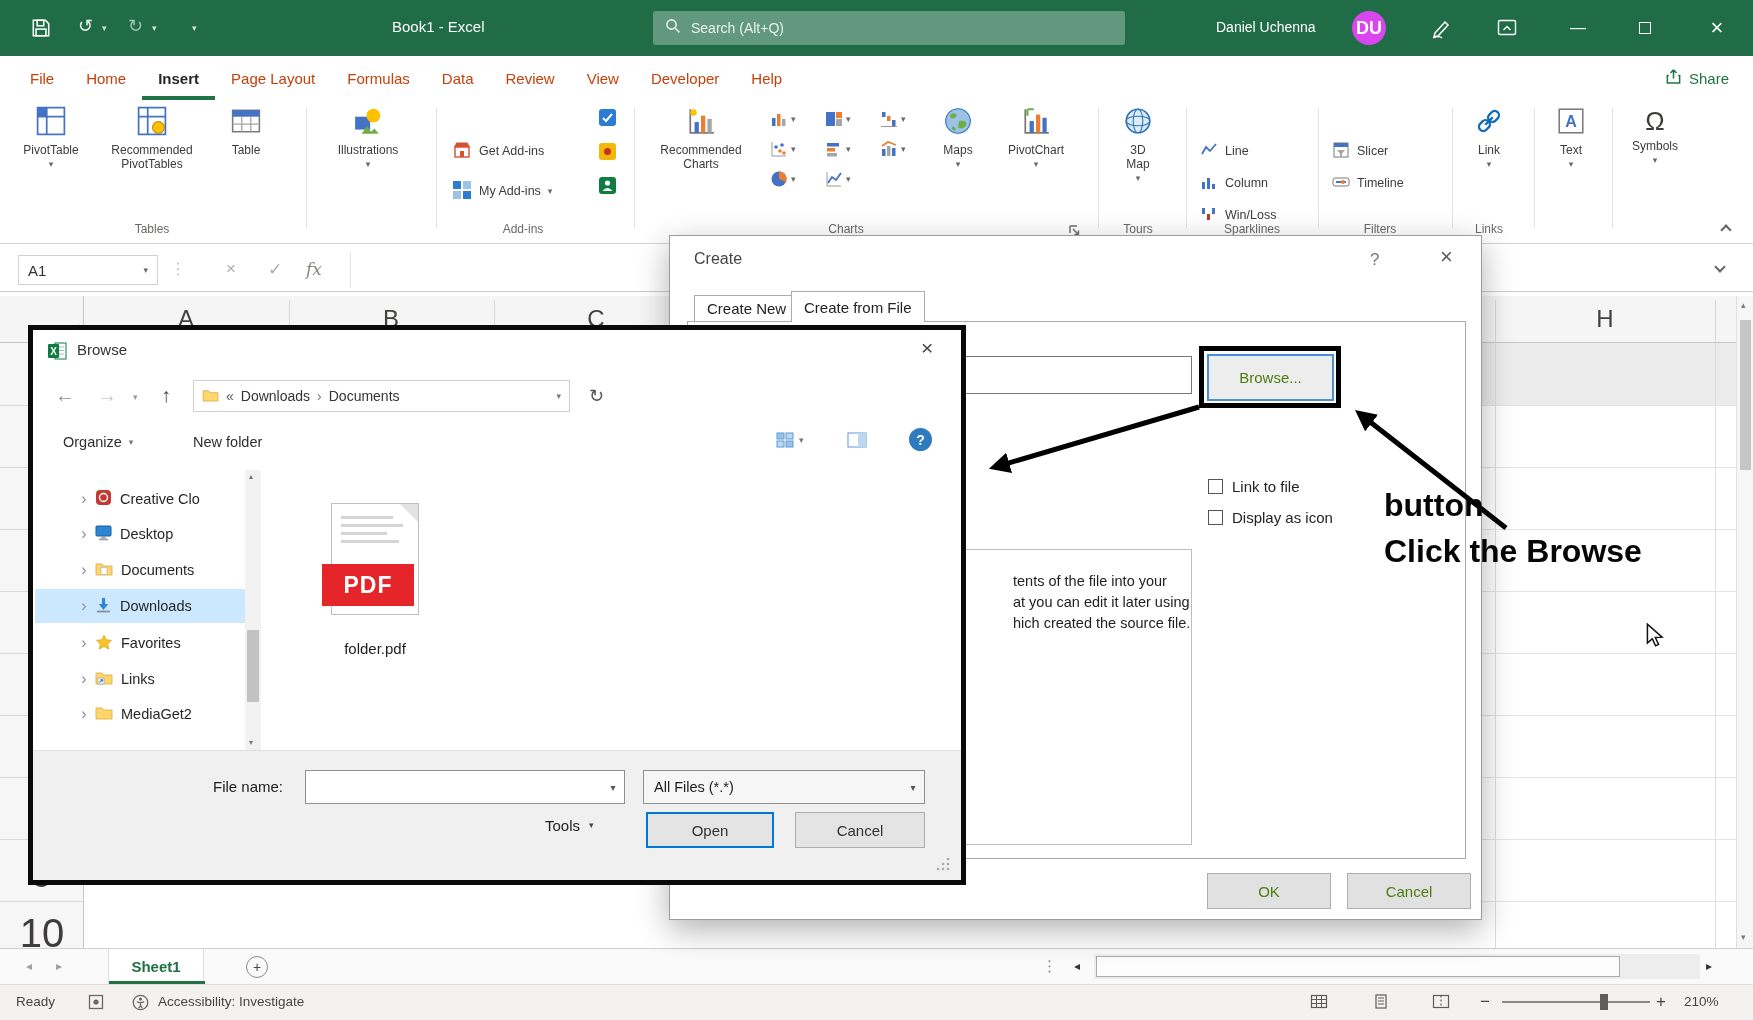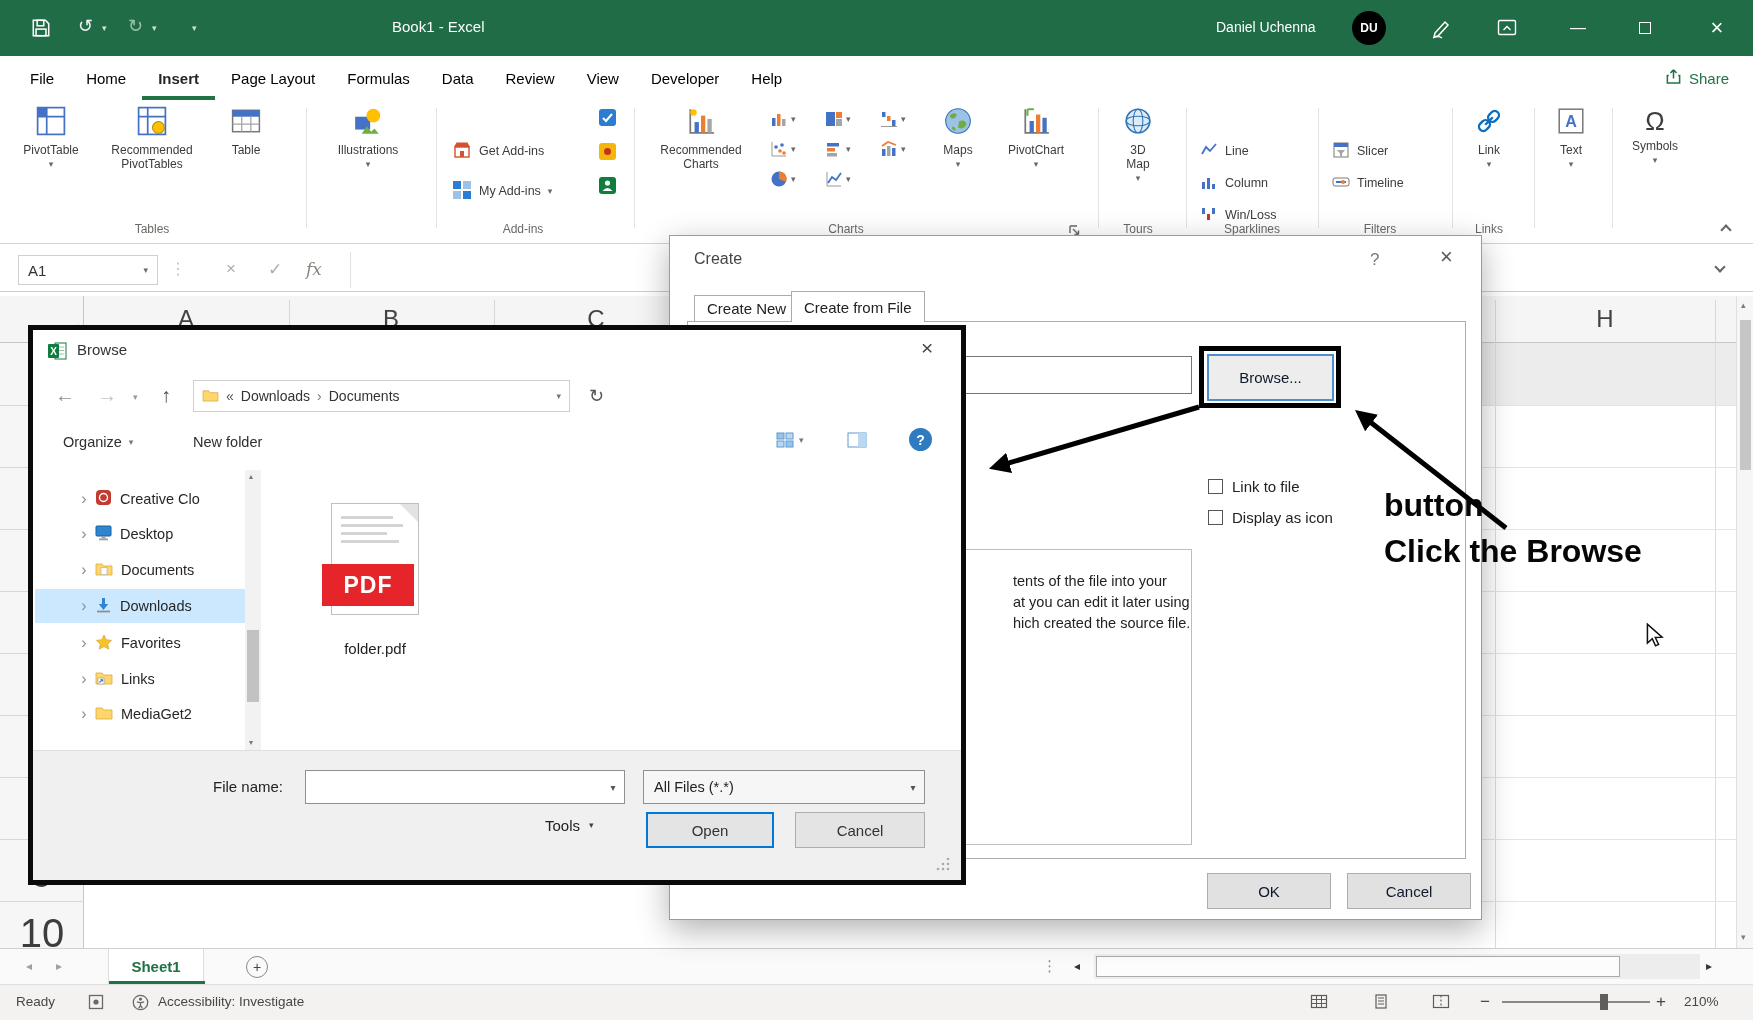--- a/index.html
+++ b/index.html
@@ -10,26 +10,26 @@
 
 
 .titlebar{left:0;top:0;width:1753px;height:56px;background:#1F6C46;color:#fff;z-index:4;}
 .tb-glyph{color:#EAF2ED;font-size:18px;line-height:1;}
 .tb-dim{color:#9DC0AE;}
 .dd{font-size:9px;color:#CFE0D7;line-height:1;}
 .tb-title{font-size:15px;color:#FCFDFC;}
 .search-pill{left:653px;top:11px;width:472px;height:34px;background:rgba(255,255,255,.30);border-radius:3px;display:flex;align-items:center;padding:0 12px;gap:10px;}
 .search-text{font-size:14px;color:#EAF2ED;}
 .user-name{font-size:14px;color:#fff;}
-.avatar{width:34px;height:34px;border-radius:50%;background:#000000;display:flex;align-items:center;justify-content:center;font-size:12px;font-weight:bold;color:#fff;}
+.avatar{width:34px;height:34px;border-radius:50%;background:#d946ef;display:flex;align-items:center;justify-content:center;font-size:18px;font-weight:bold;color:#fff;}
 .winbox{width:40px;height:56px;display:flex;align-items:center;justify-content:center;color:#fff;}
 
 
 .tabrow{left:0;top:56px;width:1753px;height:44px;background:#fff;z-index:4;display:flex;align-items:stretch;padding-left:14px;}
-.rtab{font-size:15px;color:#000000;padding:0 16px;display:flex;align-items:center;}
+.rtab{font-size:15px;color:#c2410c;padding:0 16px;display:flex;align-items:center;}
 .rtab.active{font-weight:bold;color:#262626;box-shadow:inset 0 -4px 0 #217346;}
 .share-btn{position:absolute;right:24px;top:62px;height:32px;display:flex;align-items:center;gap:7px;color:#217346;font-size:15px;}
 
 
 .ribbon{left:0;top:100px;width:1753px;height:144px;background:#fff;border-bottom:1px solid #D5D3D1;z-index:3;}
 .rsep{top:8px;height:120px;width:1px;background:#E5E3E1;}
 .rlabel{top:122px;height:16px;font-size:12px;color:#6B6966;text-align:center;}
 .bigbtn{top:6px;display:flex;flex-direction:column;align-items:center;gap:3px;}
 .bigbtn .lbl{font-size:12px;color:#3E3C3A;line-height:14px;text-align:center;}
 .smallbtn{display:flex;align-items:center;gap:7px;font-size:12.5px;color:#3E3C3A;height:26px;margin-top:28px;}
@@ -49,21 +49,21 @@
 .rowheads{left:0;top:343px;width:84px;height:605px;background:#F6F6F6;border-right:1px solid #C6C6C6;z-index:1;}
 .rowline{left:0;width:84px;height:1px;background:#D8D8D8;}
 .rownum{left:0;width:84px;text-align:center;font-size:40px;color:#3F3D3B;}
 .rgrid{left:1482px;top:296px;width:254px;height:652px;background:#fff;z-index:0;}
 .vscroll{left:1736px;top:296px;width:17px;height:652px;background:#F6F6F6;border-left:1px solid #E2E0DE;z-index:1;}
 
 
 .objdlg{left:669px;top:235px;width:813px;height:685px;background:#fff;border:1px solid #9B9B9B;box-shadow:0 10px 30px rgba(0,0,0,.30);z-index:10;}
 .objtab{border:1px solid #ABABAB;border-bottom:none;background:#fff;font-size:15px;color:#222;display:flex;align-items:center;padding:0 12px;}
 .objbox{left:17px;top:85px;width:779px;height:538px;border:1px solid #ABABAB;background:#fff;}
-.winbtn-gray{background:#E1E1E1;border:1px solid #ADADAD;font-size:15px;color:#0f172a;display:flex;align-items:center;justify-content:center;text-align:right;}
+.winbtn-gray{background:#E1E1E1;border:1px solid #ADADAD;font-size:15px;color:#4d7c0f;display:flex;align-items:center;justify-content:center;text-align:right;}
 .cb{width:15px;height:15px;border:1.5px solid #555;background:#fff;}
 
 .browse{left:28px;top:325px;width:938px;height:560px;background:#fff;border:5px solid #0A0A0A;z-index:20;}
 .brw-text{font-size:14.5px;color:#2F2F2F;}
 .addrbar{left:160px;top:50px;width:377px;height:32px;border:1px solid #CFCFCF;background:#fff;display:flex;align-items:center;padding:0 8px;gap:7px;font-size:14px;color:#333;}
 .searchbar{left:600px;top:50px;width:312px;height:32px;border:1px solid #CFCFCF;background:#fff;display:flex;align-items:center;padding:0 9px;gap:8px;}
 .searchbar input{border:none;outline:none;font-size:14px;color:#555;width:240px;font-family:"Liberation Sans",sans-serif;background:transparent;}
 .treerow{left:2px;width:210px;height:34px;display:flex;align-items:center;font-size:14.5px;color:#262626;}
 .treerow .tchev{width:22px;text-align:center;color:#8F8F8F;font-size:16px;margin-left:38px;}
 .treerow.sel{background:#CCE8FF;}
@@ -93,20 +93,29 @@
           <rect x="5.5" y="11" width="9" height="6" fill="none" stroke="#fff" stroke-width="1.4"></rect>
         </svg>
     </span>
     <span class="abs tb-glyph" style="left:78px;top:17px;">↺</span>
     <span class="abs dd" style="left:102px;top:24px;">▾</span>
     <span class="abs tb-glyph tb-dim" style="left:128px;top:17px;">↻</span>
     <span class="abs dd tb-dim" style="left:152px;top:24px;">▾</span>
     <span class="abs dd" style="left:192px;top:24px;">▾</span>
     <span class="abs tb-title" style="left:392px;top:18px;">Book1 - Excel</span>
 
+    <div class="abs search-pill">
+      <span>
+        <svg width="16" height="16" viewBox="0 0 16 16">
+            <circle cx="6.5" cy="6.5" r="4.6" fill="none" stroke="#E3EEE8" stroke-width="1.6"></circle>
+            <line x1="10" y1="10" x2="14.4" y2="14.4" stroke="#E3EEE8" stroke-width="1.6"></line>
+          </svg>
+      </span>
+      <span class="search-text">Search (Alt+Q)</span>
+    </div>
 
     <span class="abs user-name" style="left:1216px;top:19px;">Daniel Uchenna</span>
     <div class="abs avatar" style="left:1352px;top:11px;">DU</div>
     <span class="abs" style="left:1430px;top:16px;">
       <svg width="24" height="24" viewBox="0 0 24 24">
           <path d="M5 17 L15 6 l3 3 L8 20 l-4 1 z" fill="none" stroke="#fff" stroke-width="1.5"></path>
           <path d="M3 22 q5 -3 9 0" fill="none" stroke="#fff" stroke-width="1.3"></path>
         </svg>
     </span>
     <span class="abs" style="left:1496px;top:17px;">

